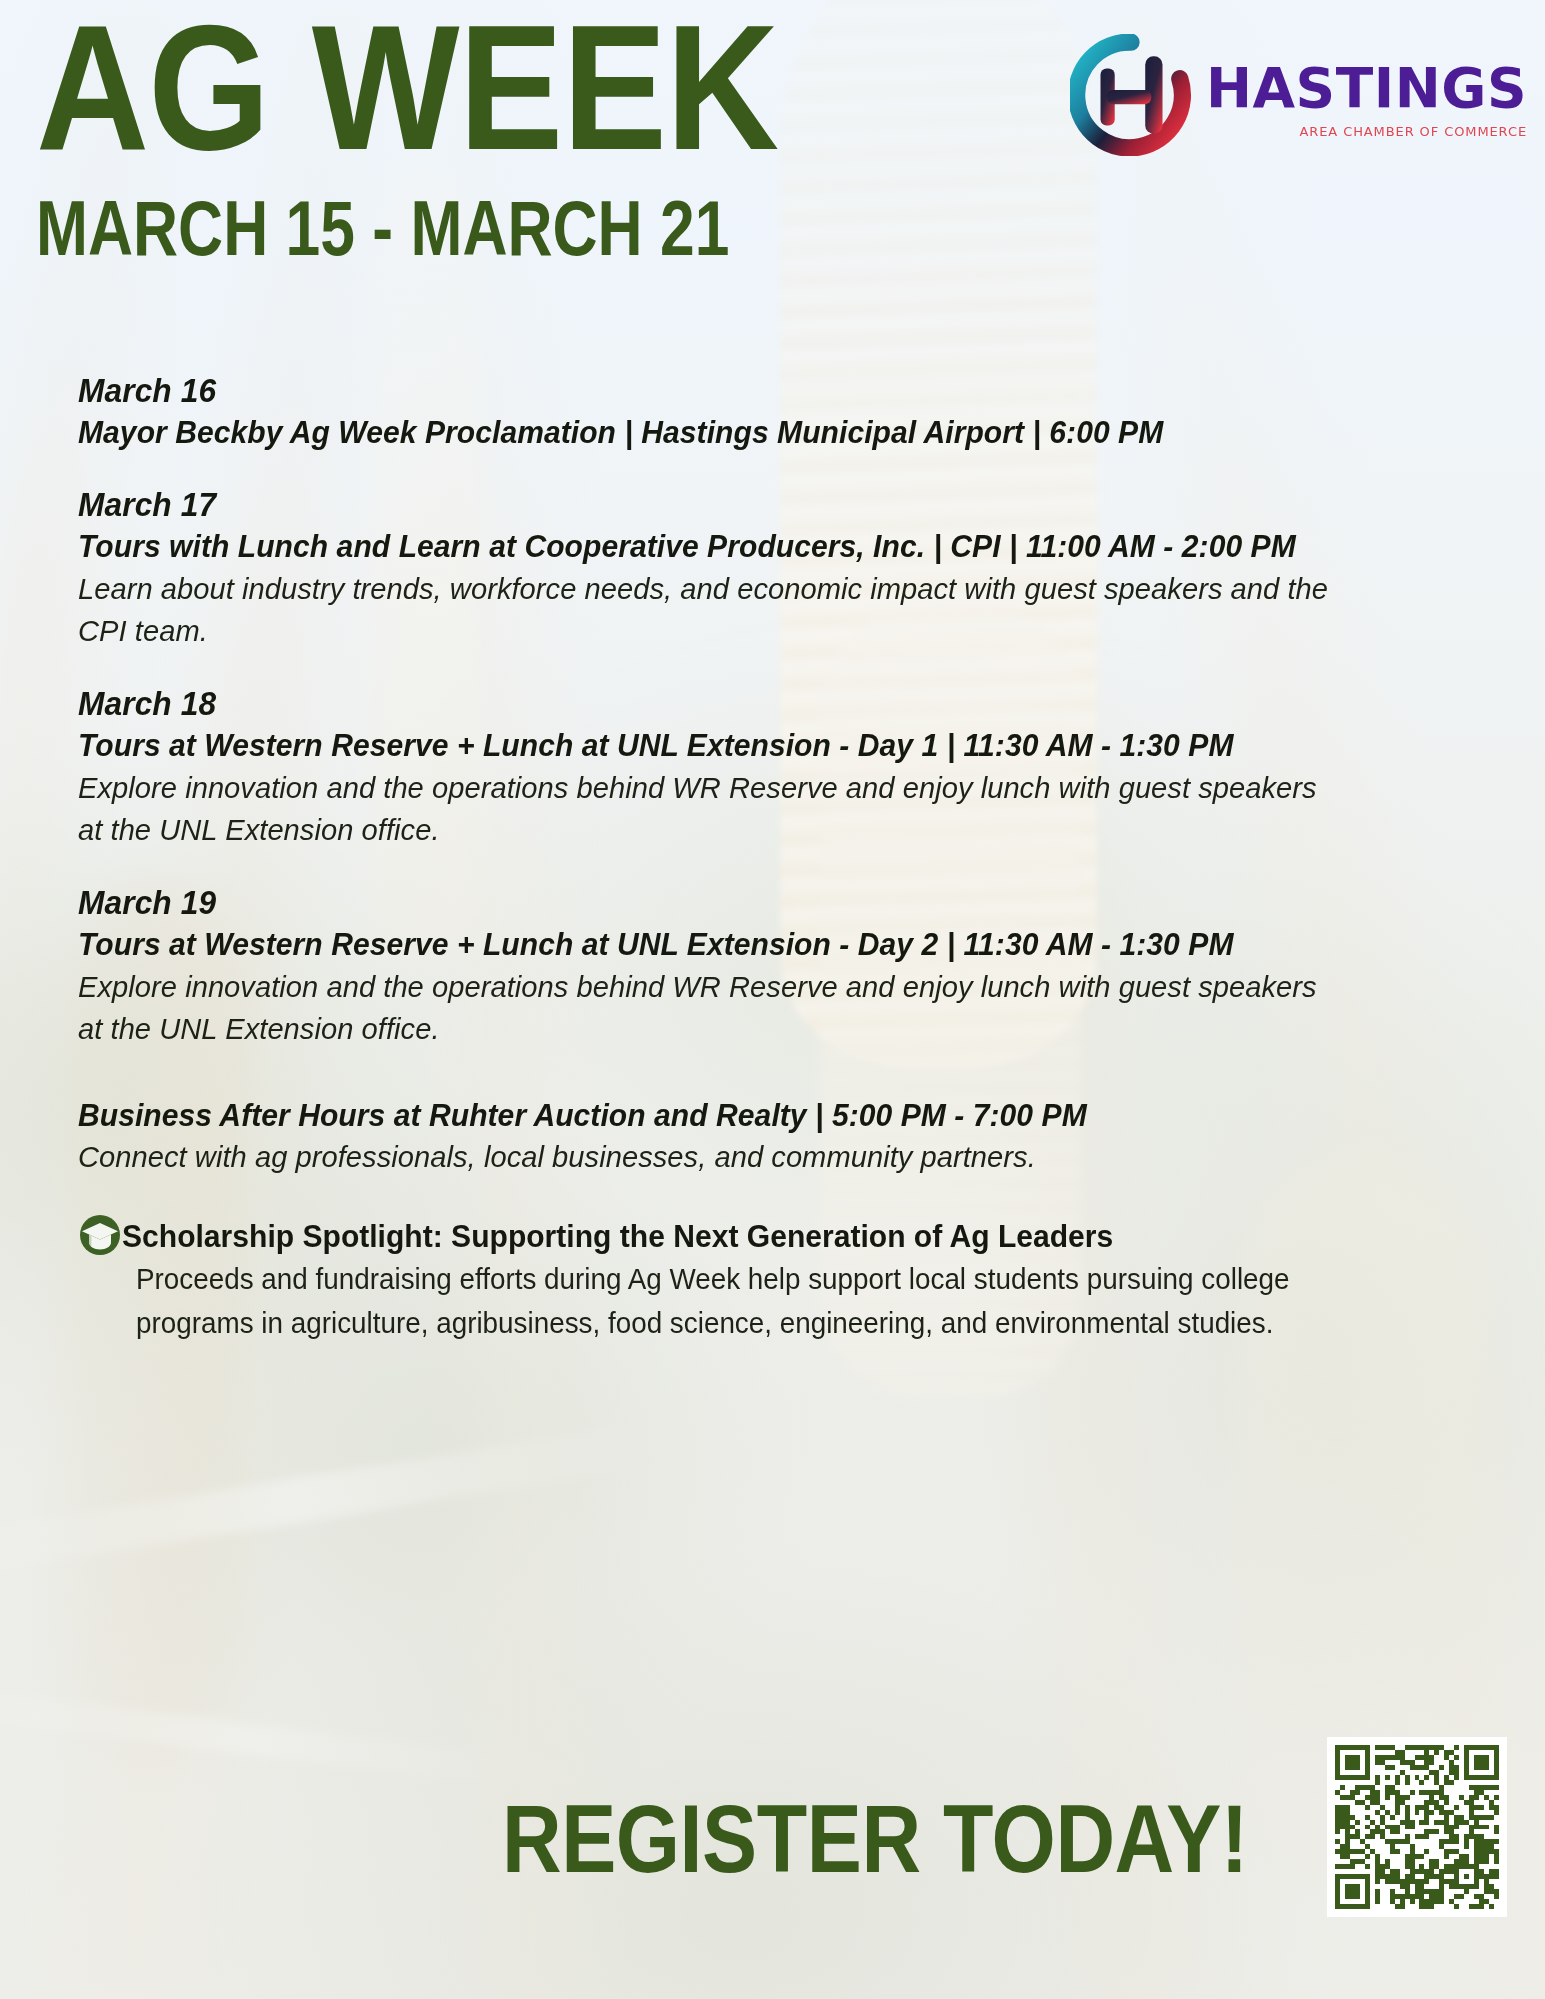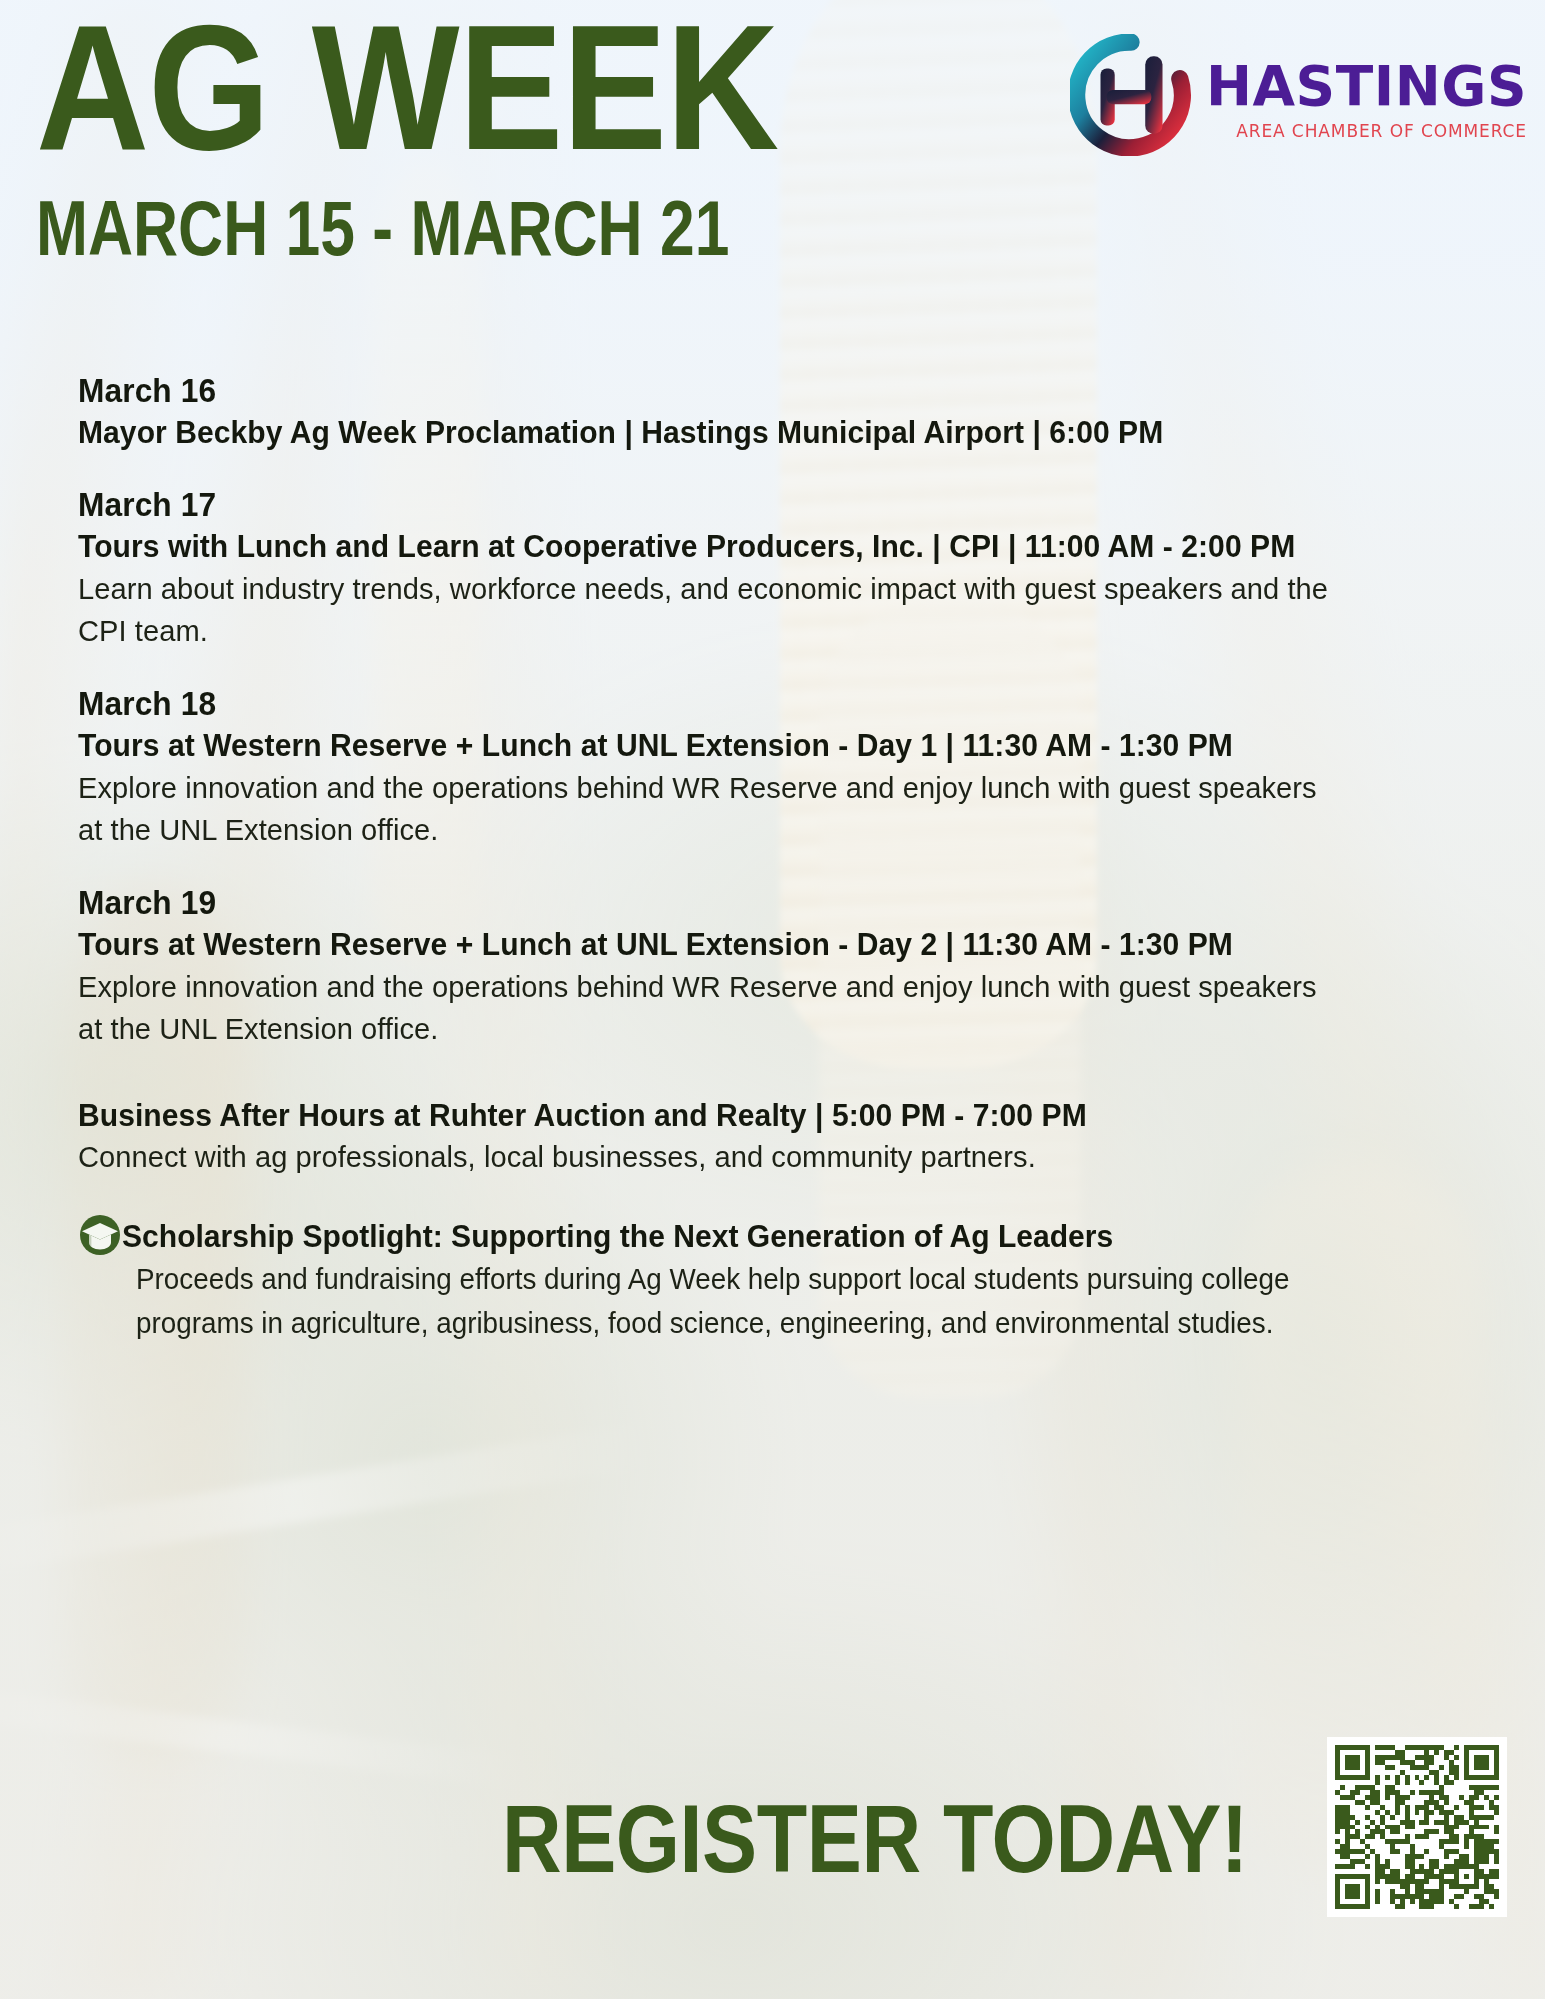--- a/index.html
+++ b/index.html
@@ -245,37 +245,38 @@
     font-family: "DejaVu Sans", sans-serif;
     font-weight: bold;
     font-size: 55px;
     line-height: 1;
     letter-spacing: 0.5px;
     color: #4c1d95;
   }
   .logo-tagline {
     font-family: "DejaVu Sans", sans-serif;
     font-weight: normal;
-    font-size: 17px;
+    font-size: 13px;
     line-height: 1;
     letter-spacing: 0.9px;
     color: #e1454f;
     margin-top: 9px;
     text-align: right;
   }
 
   
   .schedule {
     position: absolute;
     left: 78px;
     top: 370px;
     width: 1330px;
   }
   .day-block {
     margin-bottom: 30px;
+    font-style: italic;
   }
   .day-heading {
     font-family: "Liberation Sans Narrow", "Liberation Sans", sans-serif;
     font-weight: bold;
     font-size: 33px;
     line-height: 1.25;
     color: #14180e;
     letter-spacing: 0.1px;
     transform: scaleX(0.96);
     transform-origin: left center;

